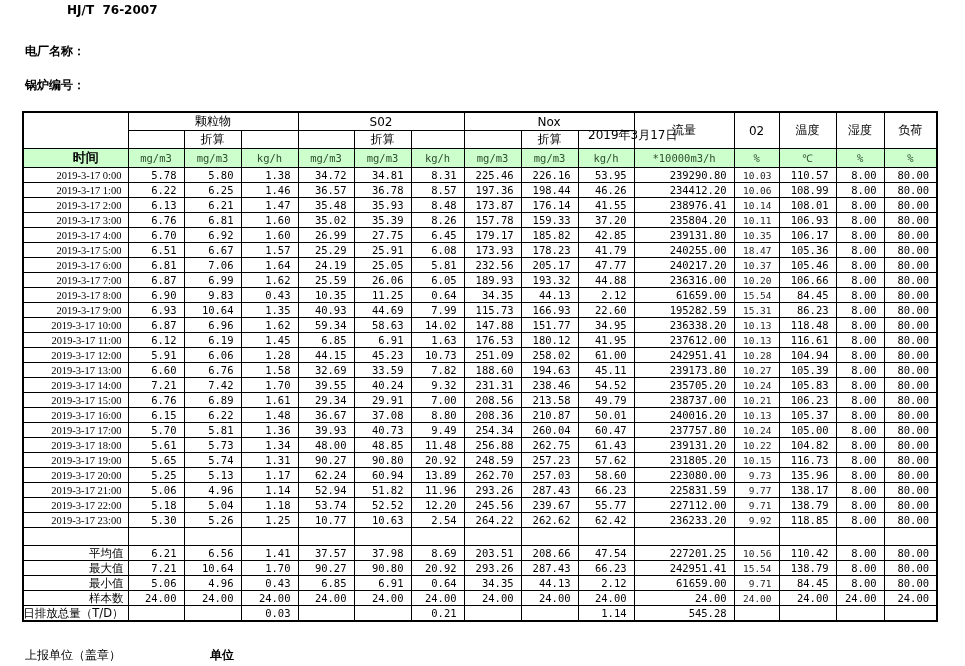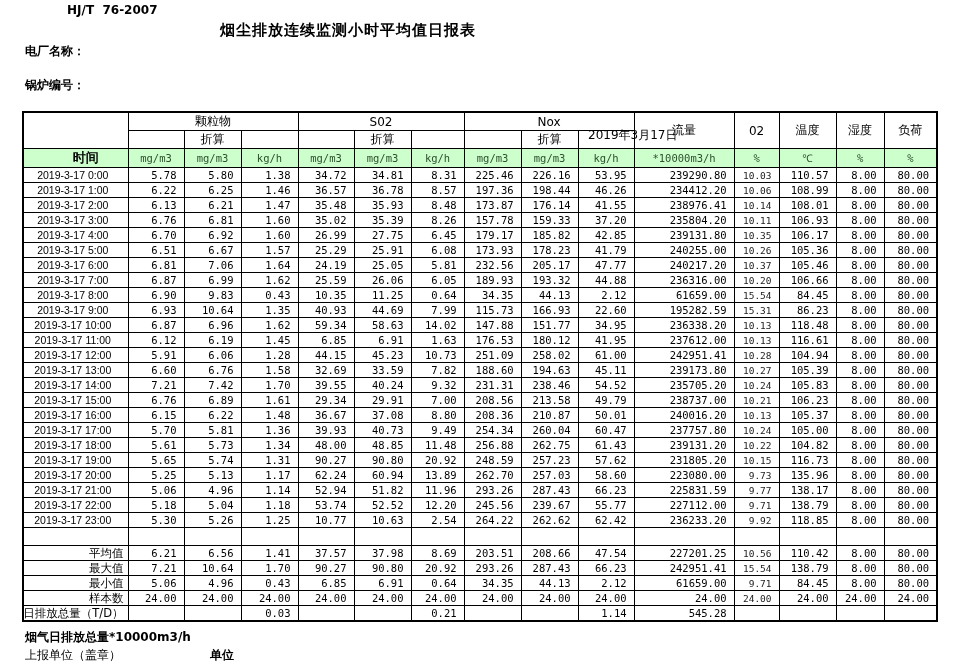--- a/index.html
+++ b/index.html
@@ -18,38 +18,37 @@
              white-space:nowrap;vertical-align:middle;}
   .report tr.ghead{height:17px;}
   .report tr.ghead td{text-align:center;font-size:12px;}
   .report tr.units{height:16px;}
   .report tr.units td{background:var(--header-green,#ccffcc);text-align:center;
                       font-size:10.5px;color:#2f4f2f;font-family:"DejaVu Sans Mono",monospace;}
   .report tr.units td.time-h{font-family:"DejaVu Sans",sans-serif;font-weight:bold;
                              font-size:13px;color:#000;padding-left:20px;}
   .report tbody tr{height:15px;}
   .report tbody tr.spacer{height:18px;}
-  .report td.time{text-align:center;padding-right:6px;font-size:10.5px;
-                  font-family:Liberation Sans, sans-serif;}
+  .report td.time{text-align:right;padding-right:6px;font-size:10.5px;
+                  font-family:Liberation Serif, serif;}
   .report td.num{text-align:right;padding-right:7px;font-size:10.5px;
                  font-family:"DejaVu Sans Mono",monospace;}
   .report td.o2col{font-size:9.5px;color:#222;}
   .report td.slabel{position:relative;overflow:visible;font-size:11.5px;}
   .report td.slabel span{position:absolute;right:4px;top:50%;transform:translateY(-50%);
                          white-space:nowrap;text-align:right;}
   .footnote{position:absolute;left:25px;top:629px;font-weight:bold;font-size:12px;white-space:nowrap;}
   .report-unit{position:absolute;left:25px;top:647px;font-weight:normal;font-size:12px;white-space:nowrap;}
   .unit{position:absolute;left:210px;top:647px;font-weight:bold;font-size:12px;white-space:nowrap;}
 </style>
 </head>
 <body>
 
 <div class="page">
   <div class="doc-code">HJ/T  76-2007</div>
-  <div class="title">烟尘排放连续监测小时平均值日报表</div>
   <div class="meta-label plant">电厂名称：</div>
   <div class="meta-label boiler">锅炉编号：</div>
   <div class="date">2019年3月17日</div>
 
   <table class="report">
     <colgroup>
       <col style="width:105px">
         <col style="width:56px">
         <col style="width:57px">
         <col style="width:57px">
@@ -197,21 +196,21 @@
           <td class="num">6.51</td>
           <td class="num">6.67</td>
           <td class="num">1.57</td>
           <td class="num">25.29</td>
           <td class="num">25.91</td>
           <td class="num">6.08</td>
           <td class="num">173.93</td>
           <td class="num">178.23</td>
           <td class="num">41.79</td>
           <td class="num">240255.00</td>
-          <td class="num o2col">10.26</td>
+          <td class="num o2col">18.47</td>
           <td class="num">105.36</td>
           <td class="num">8.00</td>
           <td class="num">80.00</td>
         </tr>
         <tr>
           <td class="time">2019-3-17 6:00</td>
           <td class="num">6.81</td>
           <td class="num">7.06</td>
           <td class="num">1.64</td>
           <td class="num">24.19</td>
@@ -623,16 +622,15 @@
           <td class="num">1.14</td>
           <td class="num">545.28</td>
           <td class="num o2col"></td>
           <td class="num"></td>
           <td class="num"></td>
           <td class="num"></td>
         </tr>
       </tbody>
   </table>
 
-  <div class="footnote">烟气日排放总量*10000m3/h</div>
   <div class="report-unit">上报单位（盖章）</div>
   <div class="unit">单位</div>
 </div>
 
 </body></html>

